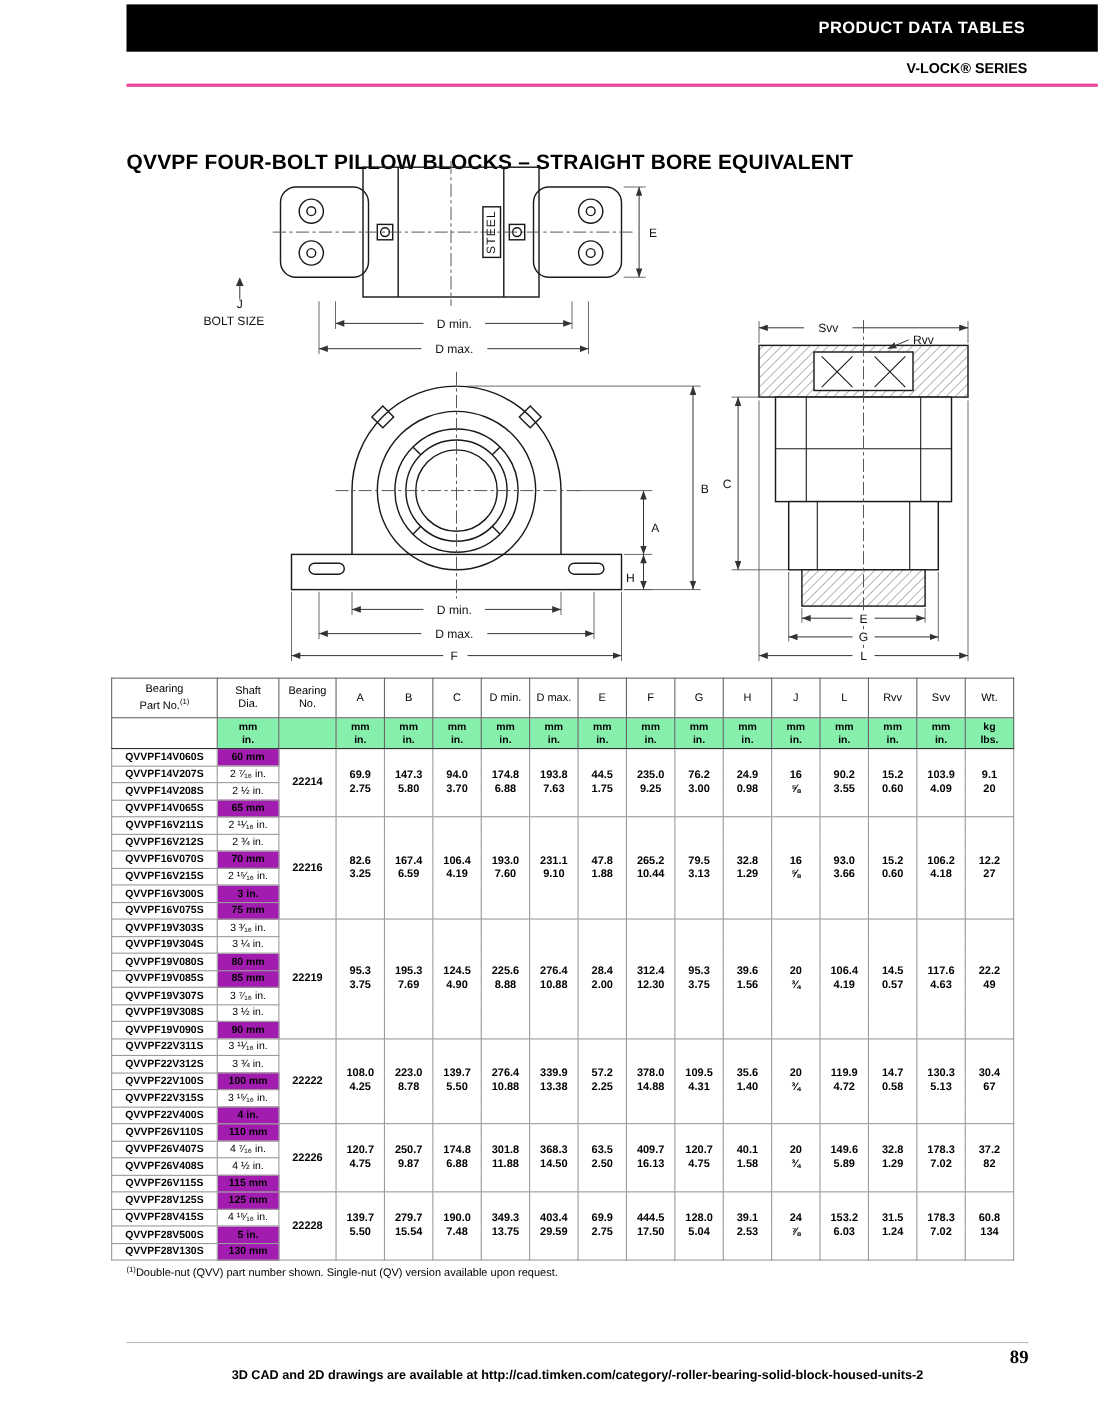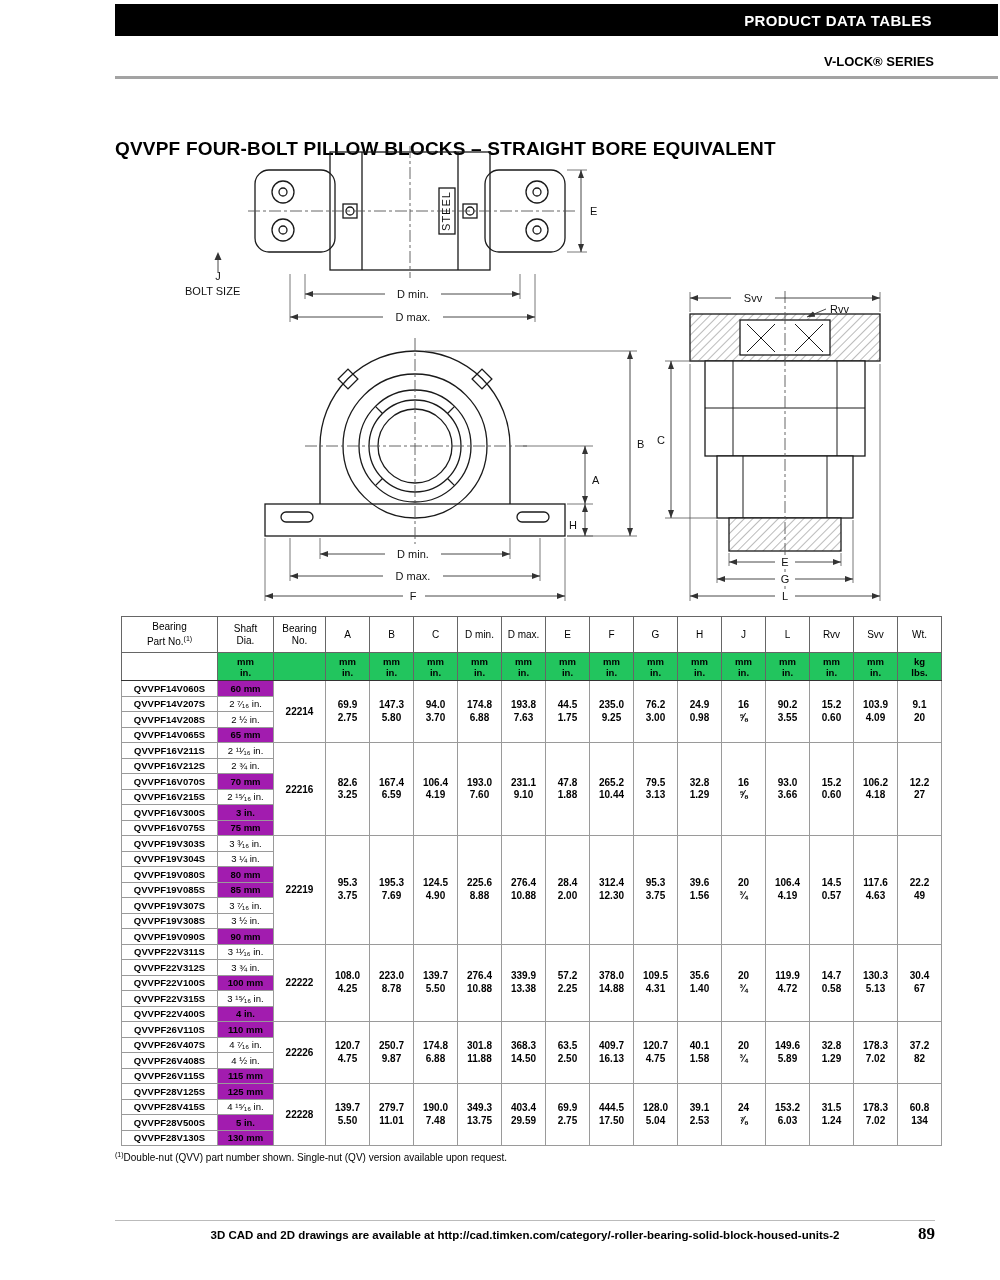--- a/index.html
+++ b/index.html
@@ -3,60 +3,60 @@
 <meta charset="utf-8">
 <style>
   * { box-sizing: border-box; }
   html,body { margin:0; padding:0; }
   body {
     width:1000px; height:1280px; position:relative; overflow:hidden;
     background:#ffffff; color:#000;
     font-family:"Liberation Sans","DejaVu Sans",sans-serif;
   }
   .banner {
-    position:absolute; left:115px; top:4px; width:883px; height:32px;
+    position:absolute; left:115px; top:4px; width:883px; height:43px;
     background:#000; color:#fff; display:flex; align-items:center; justify-content:flex-end;
     padding-right:66px; font-weight:bold; font-size:15px; letter-spacing:.4px;
   }
   .series {
     position:absolute; left:115px; top:47px; width:883px; height:32px;
-    border-bottom:3px solid #a3a3a3; display:flex; align-items:center; justify-content:flex-end;
+    border-bottom:3px solid #ec4899; display:flex; align-items:center; justify-content:flex-end;
     padding-right:64px; font-weight:bold; font-size:13px;
   }
   .title { position:absolute; left:115px; top:106px; font-size:19px; font-weight:bold; letter-spacing:.2px;margin-top:32px; }
   .drawing { position:absolute; left:115px; top:146px; }
   svg text { font-family:"Liberation Sans","DejaVu Sans",sans-serif; font-size:11px; fill:#111; }
 
   .tbl {
-    position:absolute; left:121px; top:616px; width:820px;
+    position:absolute; left:101px; top:616px; width:820px;
     border-collapse:collapse; table-layout:fixed; font-size:10px;
     border:1.5px solid #333;
   }
   .tbl th, .tbl td { padding:0 1px; text-align:center; vertical-align:middle; }
   .tbl thead th {
     border:1px solid #666; height:36px; font-weight:normal; font-size:10px; line-height:12px; background:#fff;
   }
   .tbl thead th sup { font-size:7px; }
   .units-row td {
-    height:28px; background:#22c55e; border:1px solid #666; border-bottom:1.5px solid #333;
+    height:28px; background:#86efac; border:1px solid #666; border-bottom:1.5px solid #333;
     font-size:9.5px; line-height:11px; font-weight:bold;
   }
   .units-row td.u-blank { background:#fff; }
   .tbl tbody td { border:1px solid #9a9a9a; }
   .data-row { height:15.5px; }
   .c-part { font-size:9.5px;font-weight:bold; }
   .c-shaft { font-size:9.5px; }
   .c-shaft.metric { font-weight:bold; background:#a21caf; }
   .c-bno { font-weight:bold; }
   .c-dim .v-mm, .c-dim .v-in { font-weight:bold; line-height:12.5px; }
   .footnote { position:absolute; left:115px; top:1151px; font-size:10px; }
   .footnote sup { font-size:7px; }
   .footer {
     position:absolute; left:115px; top:1220px; width:820px;
-    border-top:1px solid #bbb; padding-top:8px; text-align:center;
+    border-top:1px solid #bbb; padding-top:24px; text-align:center;
     font-weight:bold; font-size:11.5px;
   }
   .page-num { position:absolute; left:885px; top:1224px; width:50px; text-align:right; font-size:17px; font-weight:bold;font-family:Liberation Serif, serif; }
 </style>
 </head>
 <body>
 
 <div class="banner">
   <span>PRODUCT DATA TABLES</span>
 </div>
@@ -767,21 +767,21 @@
       <tr class="data-row">
         <td class="c-part">QVVPF28V125S</td>
         <td class="c-shaft metric">125 mm</td>
         <td class="c-bno" rowspan="4">22228</td>
         <td class="c-dim" rowspan="4">
           <div class="v-mm">139.7</div>
           <div class="v-in">5.50</div>
         </td>
         <td class="c-dim" rowspan="4">
           <div class="v-mm">279.7</div>
-          <div class="v-in">11.01</div>
+          <div class="v-in">15.54</div>
         </td>
         <td class="c-dim" rowspan="4">
           <div class="v-mm">190.0</div>
           <div class="v-in">7.48</div>
         </td>
         <td class="c-dim" rowspan="4">
           <div class="v-mm">349.3</div>
           <div class="v-in">13.75</div>
         </td>
         <td class="c-dim" rowspan="4">

